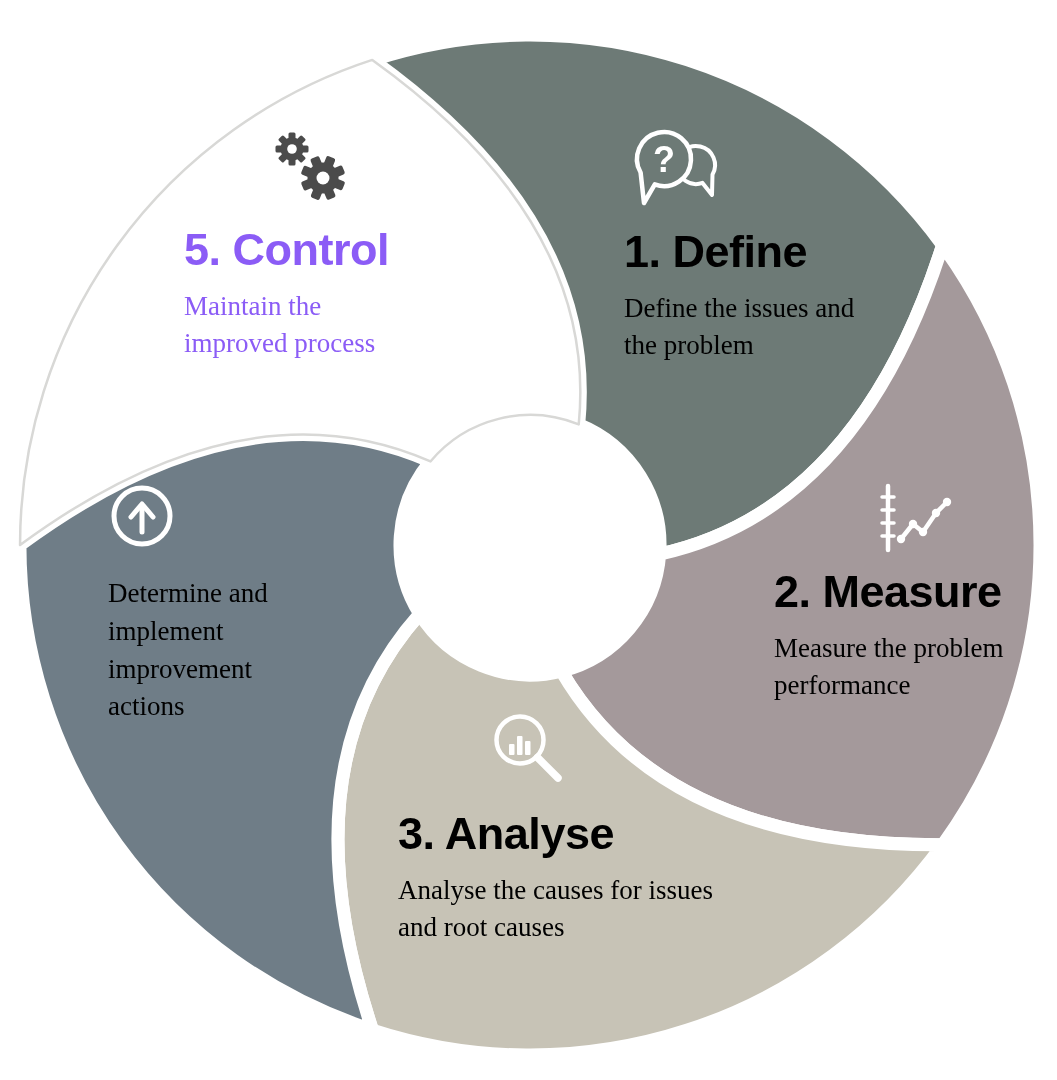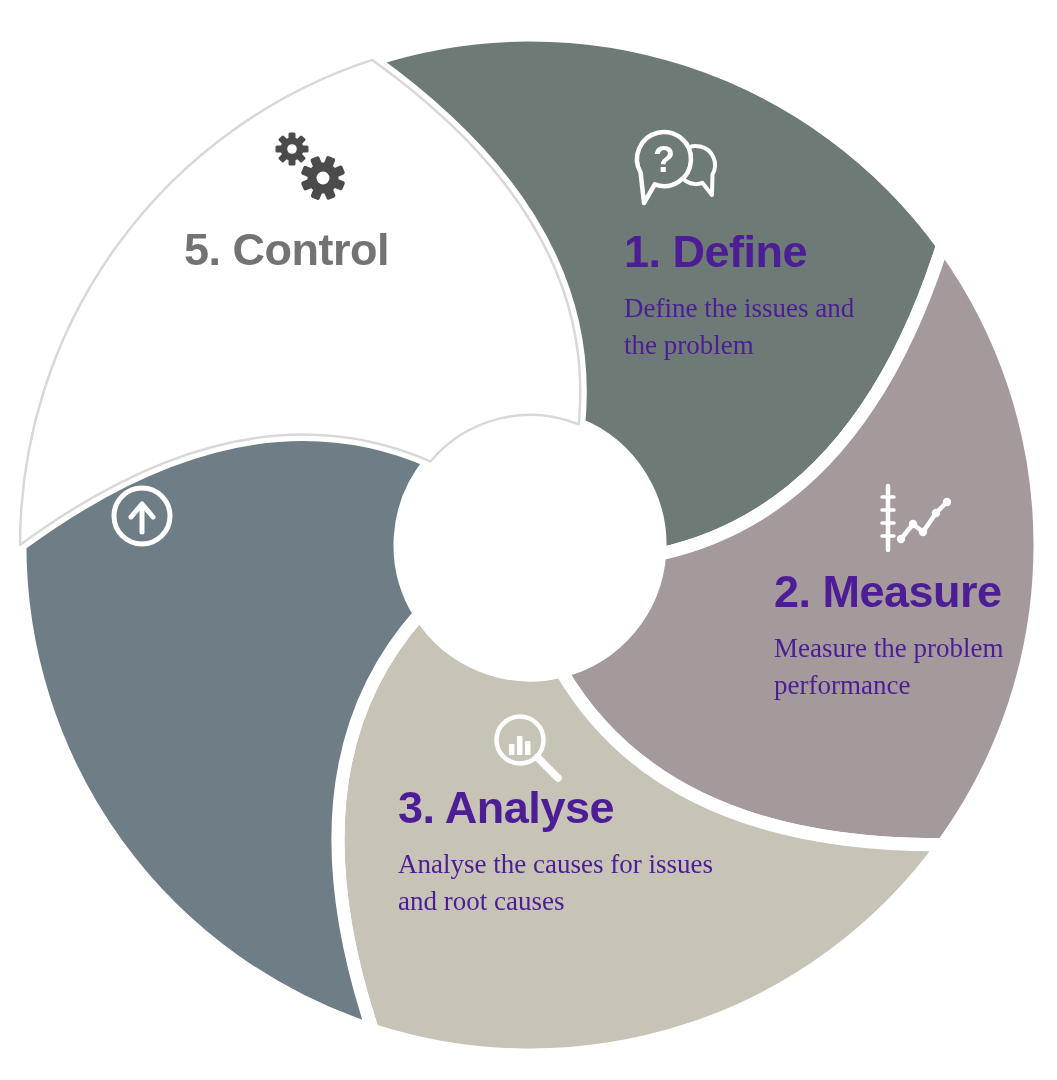--- a/index.html
+++ b/index.html
@@ -3,22 +3,22 @@
 <meta charset="utf-8">
 <style>
   html,body{margin:0;padding:0;background:#ffffff;}
   .stage{position:relative;width:1057px;height:1080px;overflow:hidden;background:#ffffff;
          font-family:"Liberation Sans",sans-serif;}
   .wheel{position:absolute;left:0;top:0;width:1057px;height:1080px;}
   .icon{position:absolute;}
   .block{position:absolute;}
   .seg-title{font-family:"Liberation Sans",sans-serif;font-weight:700;font-size:45px;line-height:1.08;letter-spacing:-0.5px;}
   .seg-desc{font-family:"Liberation Serif",serif;font-size:27px;line-height:1.4;margin-top:13px;}
-  .light{color:#4c1d95;}
-  .dark{color:#737373;}
+  .light{color:#000000;}
+  .dark{color:#8b5cf6;}
 </style>
 </head>
 <body>
 
 <div class="stage">
 
   <svg class="wheel" viewBox="0 0 1057 1080">
 
     <path d="M 372.4 60 A 510 510 0 0 1 942.6 245.1 Q 858.2 510.5 659.7 554.1 A 130 130 0 0 0 578.7 424.5 Q 598.6 222.2 372.4 60 Z" stroke="#ffffff" stroke-width="13" stroke-linejoin="round" fill="#6d7a76"></path>
 
@@ -94,25 +94,27 @@
   <div class="block" style="left:624px;top:228px">
     <div class="seg-title light">1. Define</div>
     <div class="seg-desc light" style="width:255px">Define the issues and the problem</div>
   </div>
 
   <div class="block" style="left:774px;top:568px">
     <div class="seg-title light">2. Measure</div>
     <div class="seg-desc light" style="width:262px">Measure the problem performance</div>
   </div>
 
-  <div class="block" style="left:398px;top:784px">
+  <div class="block" style="left:398px;top:810px">
     <div class="seg-title light">3. Analyse</div>
     <div class="seg-desc light" style="width:315px">Analyse the causes for issues and root causes</div>
   </div>
 
   <div class="block" style="left:108px;top:562px">
+    <div class="seg-desc light" style="width:190px">Determine and implement improvement actions</div>
   </div>
 
   <div class="block" style="left:184px;top:226px">
     <div class="seg-title dark">5. Control</div>
+    <div class="seg-desc dark" style="width:218px">Maintain the improved process</div>
   </div>
 
 </div>
 
 </body></html>

